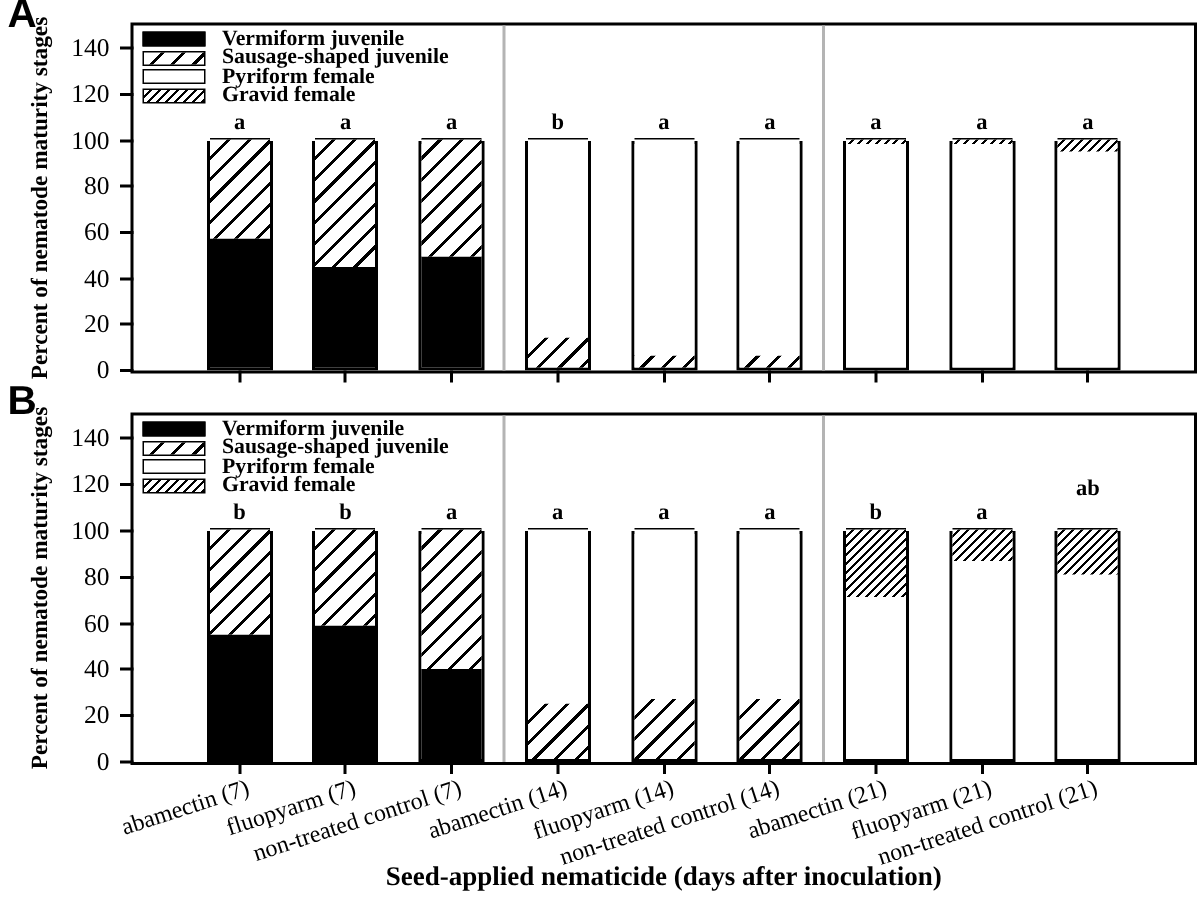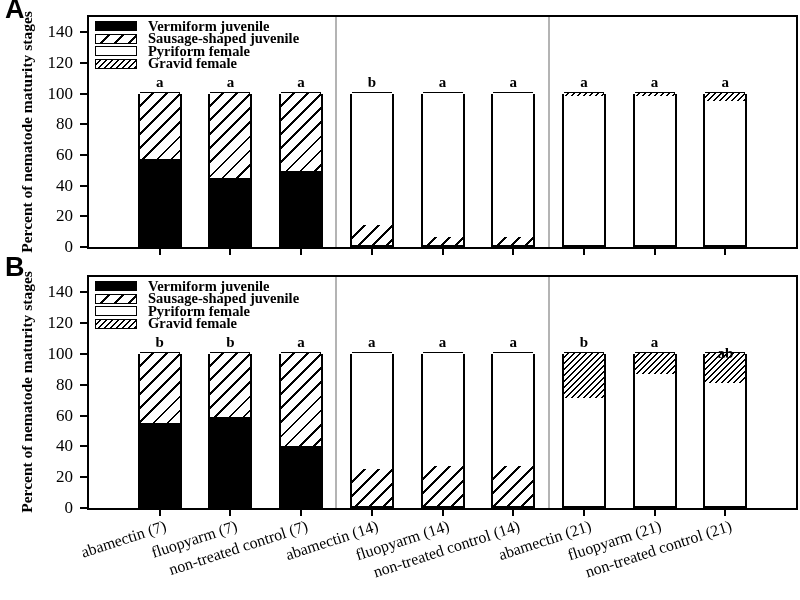--- a/index.html
+++ b/index.html
@@ -231,21 +231,21 @@
         <div class="seg seg-dense-hatch" style="bottom: 132.44px; height: 21.56px; border-top: 1.5px solid rgb(0, 0, 0);"></div>
       </div>
       <div class="xtick" style="left: 564.6px;"></div>
       <div class="letter" style="left: 548.6px; bottom: 158px;">a</div>
       <div class="xlabel" style="right: 137.4px; top: 241px;">fluopyarm (21)</div>
       <div class="bar" style="left: 614.3px; height: 154px;">
         <div class="seg seg-white" style="bottom: 0px; height: 123.2px;"></div>
         <div class="seg seg-dense-hatch" style="bottom: 123.2px; height: 30.8px; border-top: 1.5px solid rgb(0, 0, 0);"></div>
       </div>
       <div class="xtick" style="left: 635.3px;"></div>
-      <div class="letter" style="left: 619.3px; bottom: 147px;">ab</div>
+      <div class="letter" style="left: 619.3px; bottom: 174px;">ab</div>
       <div class="xlabel" style="right: 66.7px; top: 241px;">non-treated control (21)</div>
       <div class="legend">
         <div class="legend-row">
           <span class="swatch seg-solid-black"></span>
           <span class="legend-label">Vermiform juvenile</span>
         </div>
         <div class="legend-row">
           <span class="swatch seg-sparse-hatch"></span>
           <span class="legend-label">Sausage-shaped juvenile</span>
         </div>
@@ -253,13 +253,14 @@
           <span class="swatch seg-white"></span>
           <span class="legend-label">Pyriform female</span>
         </div>
         <div class="legend-row">
           <span class="swatch seg-dense-hatch"></span>
           <span class="legend-label">Gravid female</span>
         </div>
       </div>
     </div>
 
+  <div class="x-title" style="left:87px; top:574px; width:711px;">Seed-applied nematicide (days after inoculation)</div>
 </div>
 
 </body></html>

